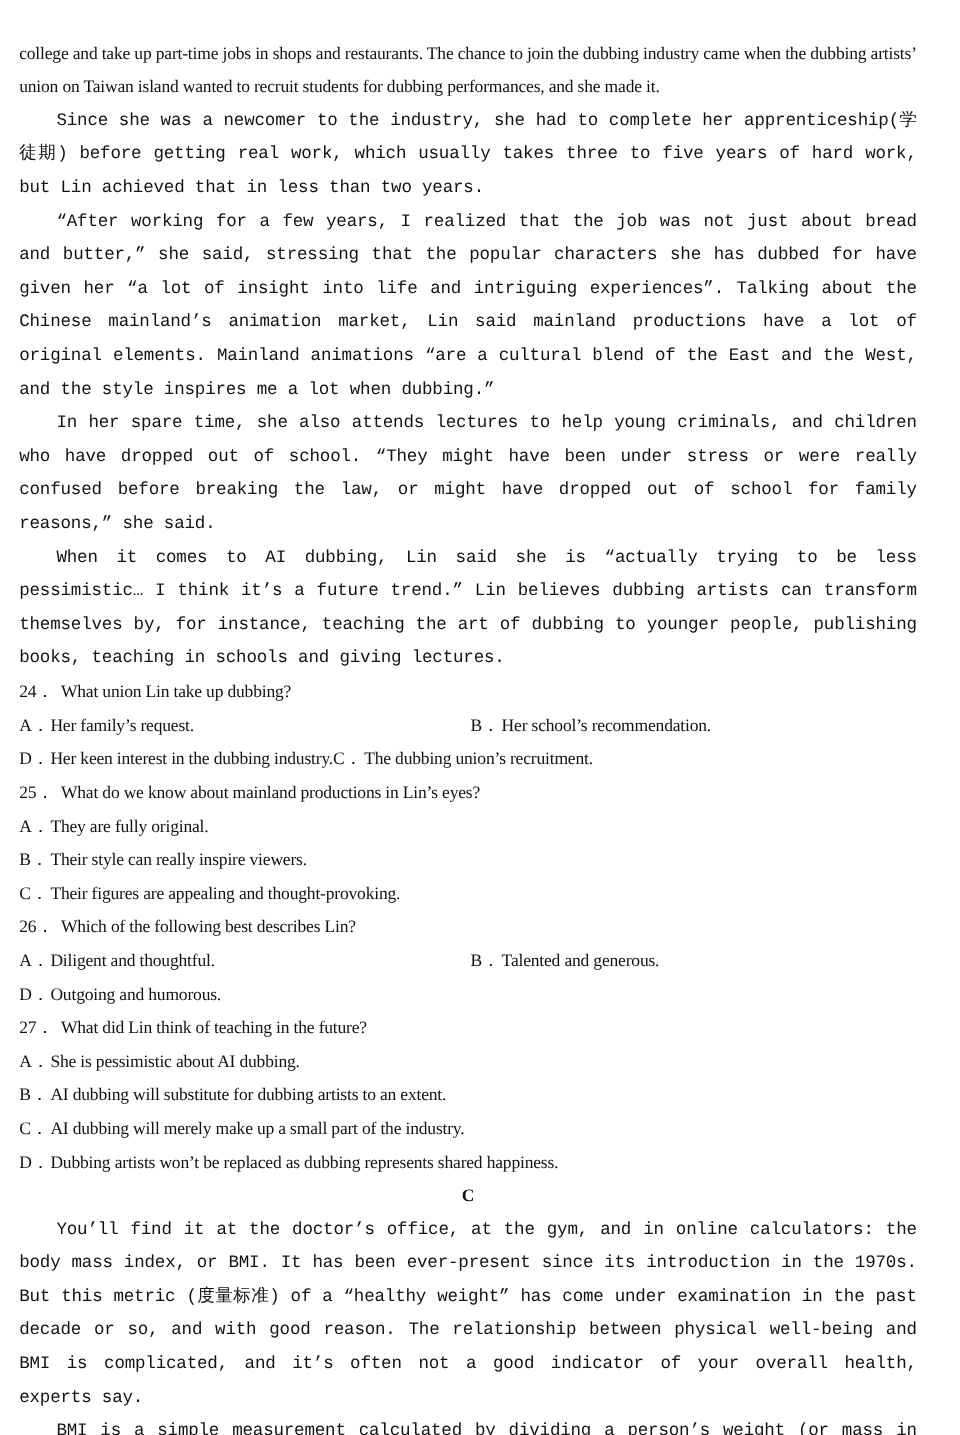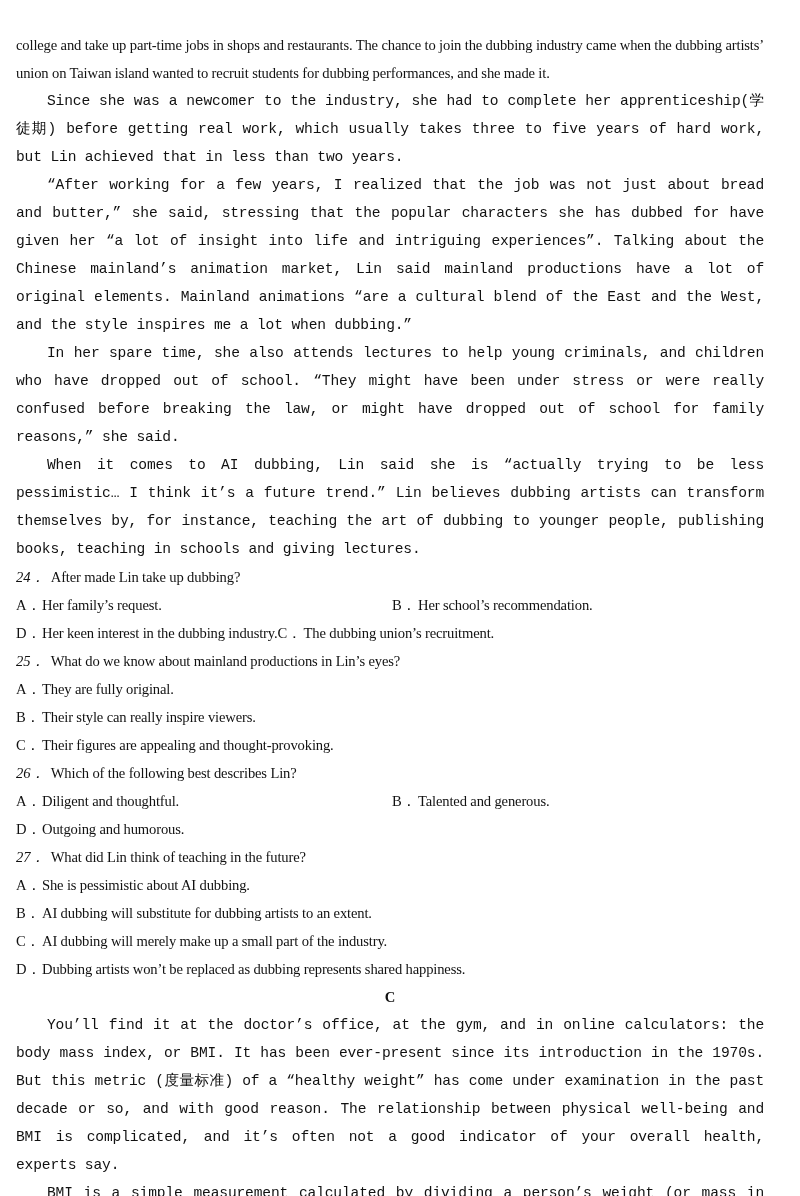--- a/index.html
+++ b/index.html
@@ -11,39 +11,39 @@
     letter-spacing: -0.15px;
   }
   .page { position: relative; padding: 31px 36px 0 16px; }
   .para { line-height: 28px; text-align: justify; }
   .para.indent { text-indent: 31px; font-family: Liberation Mono, monospace; }
   .q-stem { height: 28px; line-height: 28px; white-space: nowrap; }
   .opt-row { display: flex; height: 28px; line-height: 28px; white-space: nowrap; }
   .opt { display: inline-block; }
   .opt.left { width: 376px; }
   .opt-letter { display: inline-block; width: 26px; }
-  .num { display: inline-block; margin-right: 6px; font-style: italic; }
+  .num { display: inline-block; margin-right: 6px; }
   .section-title { text-align: center; font-weight: bold; height: 28px; line-height: 28px; }
 </style>
 </head>
 <body>
 
 <div class="page">
 
   <section>
     <p class="para" style="margin:0">college and take up part-time jobs in shops and restaurants. The chance to join the dubbing industry came when the dubbing artists’ union on Taiwan island wanted to recruit students for dubbing performances, and she made it.</p>
     <p class="para indent" style="margin:0">Since she was a newcomer to the industry, she had to complete her apprenticeship(学徒期) before getting real work, which usually takes three to five years of hard work, but Lin achieved that in less than two years.</p>
     <p class="para indent" style="margin:0">“After working for a few years, I realized that the job was not just about bread and butter,” she said, stressing that the popular characters she has dubbed for have given her “a lot of insight into life and intriguing experiences”. Talking about the Chinese mainland’s animation market, Lin said mainland productions have a lot of original elements. Mainland animations “are a cultural blend of the East and the West, and the style inspires me a lot when dubbing.”</p>
     <p class="para indent" style="margin:0">In her spare time, she also attends lectures to help young criminals, and children who have dropped out of school. “They might have been under stress or were really confused before breaking the law, or might have dropped out of school for family reasons,” she said.</p>
     <p class="para indent" style="margin:0">When it comes to AI dubbing, Lin said she is “actually trying to be less pessimistic… I think it’s a future trend.” Lin believes dubbing artists can transform themselves by, for instance, teaching the art of dubbing to younger people, publishing books, teaching in schools and giving lectures.</p>
   </section>
 
   <section>
     <div class="q-stem">
-      <span class="num">24．</span><span>After made Lin take up dubbing?</span>
+      <span class="num">24．</span><span>What union Lin take up dubbing?</span>
     </div>
     <div class="opt-row">
       <span class="opt left"><span class="opt-letter">A．</span><span>Her family’s request.</span></span>
       <span class="opt"><span class="opt-letter">B．</span><span>Her school’s recommendation.</span></span>
     </div>
     <div class="opt-row">
       <span class="opt"><span class="opt-letter">D．</span><span>Her keen interest in the dubbing industry.</span></span>
       <span class="opt left"><span class="opt-letter">C．</span><span>The dubbing union’s recruitment.</span></span>
     </div>
   </section>

